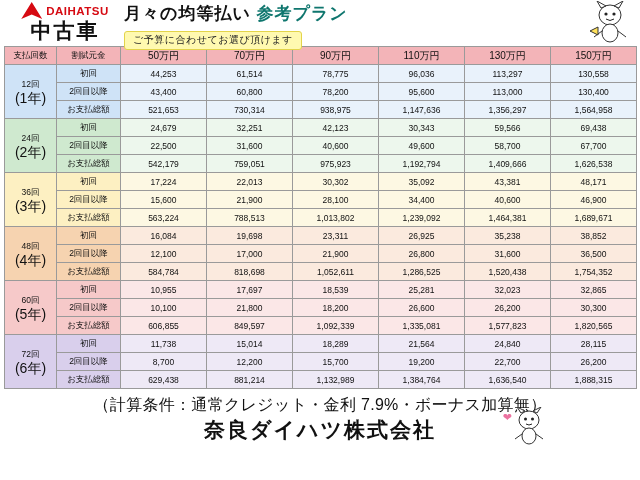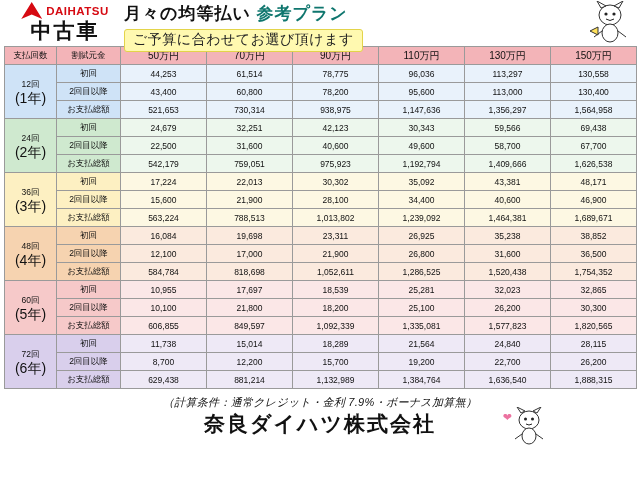--- a/index.html
+++ b/index.html
@@ -74,21 +74,21 @@
     color: #0f766e;
   }
   .title-sub-wrap {
     margin-top: 4px;
   }
   .title-sub {
     display: inline-block;
     background: #fff9b0;
     border: 1px solid #e3d44a;
     border-radius: 3px;
-    font-size: 14px;
+    font-size: 10px;
     color: #222222;
     padding: 1px 8px 2px 8px;
     letter-spacing: 0.5px;
   }
   .mascot {
     width: 52px;
     position: relative;
     margin-right: 4px;
     margin-top: 1px;
   }
@@ -156,24 +156,23 @@
   .g4 td.val { background: #fbe7e7; }
   .g5 td.rowhead, .g5 td.rowlabel { background: #d9cfec; }
   .g5 td.val { background: #eee9f6; }
   
   .footer {
     position: relative;
     padding-top: 6px;
     text-align: center;
   }
   .conditions {
-    font-size: 11px;
+    font-size: 16px;
     color: #111111;
     letter-spacing: 0.3px;
-    font-style: italic;
   }
   .company {
     font-size: 21px;
     font-weight: bold;
     color: #111111;
     letter-spacing: 2px;
   }
   .footer-mascot {
     position: absolute;
     right: 88px;
@@ -372,21 +371,21 @@
             <td class="val">18,539</td>
             <td class="val">25,281</td>
             <td class="val">32,023</td>
             <td class="val">32,865</td>
           </tr>
           <tr class="g4">
             <td class="rowlabel">2回目以降</td>
             <td class="val">10,100</td>
             <td class="val">21,800</td>
             <td class="val">18,200</td>
-            <td class="val">25,100</td>
+            <td class="val">26,600</td>
             <td class="val">26,200</td>
             <td class="val">30,300</td>
           </tr>
           <tr class="g4 total">
             <td class="rowlabel">お支払総額</td>
             <td class="val">606,855</td>
             <td class="val">849,597</td>
             <td class="val">1,092,339</td>
             <td class="val">1,335,081</td>
             <td class="val">1,577,823</td>

